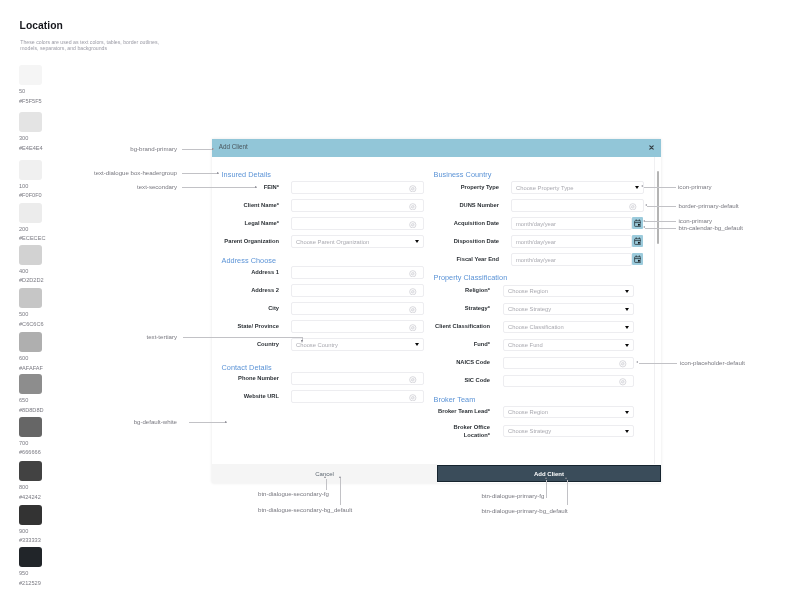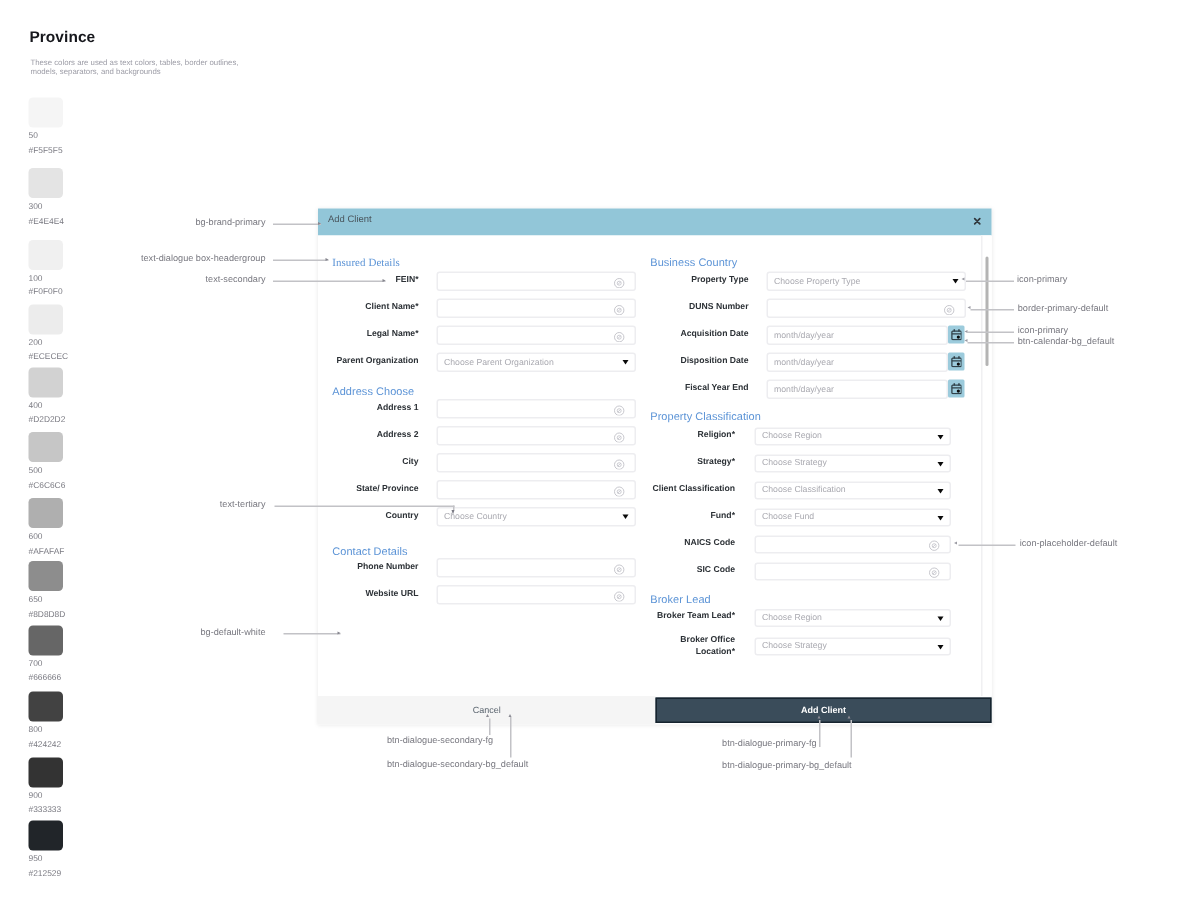--- a/index.html
+++ b/index.html
@@ -41,21 +41,21 @@
   .lead-h{height:0.6px;}
   .lead-v{width:0.6px;}
   .arrow-r{position:absolute;width:0;height:0;border-top:1.6px solid transparent;border-bottom:1.6px solid transparent;border-left:2.7px solid #85858e;}
   .arrow-l{position:absolute;width:0;height:0;border-top:1.6px solid transparent;border-bottom:1.6px solid transparent;border-right:2.7px solid #9a9aa2;}
   .arrow-u{position:absolute;width:0;height:0;border-left:1.6px solid transparent;border-right:1.6px solid transparent;border-bottom:2.7px solid #8b8b94;}
   .arrow-d{position:absolute;width:0;height:0;border-left:1.7px solid transparent;border-right:1.7px solid transparent;border-top:3.1px solid #7a7a84;}
 </style>
 </head>
 <body>
 
-<div class="abs" id="palette-title">Province</div>
+<div class="abs" id="palette-title">Location</div>
 <div class="abs" id="palette-subtitle">These colors are used as text colors, tables, border outlines, models, separators, and backgrounds</div>
 
 <div id="swatch-list">
     <div class="abs swatch-box" style="left: 19px; top: 65px; background: rgb(245, 245, 245);"></div>
     <div class="abs swatch-name" style="left: 19px; top: 88.3px;">50</div>
     <div class="abs swatch-hex" style="left: 19px; top: 97.5px;">#F5F5F5</div>
     <div class="abs swatch-box" style="left: 19px; top: 112px; background: rgb(228, 228, 228);"></div>
     <div class="abs swatch-name" style="left: 19px; top: 135.3px;">300</div>
     <div class="abs swatch-hex" style="left: 19px; top: 144.5px;">#E4E4E4</div>
     <div class="abs swatch-box" style="left: 19px; top: 159.5px; background: rgb(240, 240, 240);"></div>
@@ -92,21 +92,21 @@
 <div id="dialog">
   <div id="dialog-header">
     <div id="dialog-title">Add Client</div>
     <div id="dialog-close">
       <svg width="7" height="7" viewBox="0 0 14 14">
           <path d="M3.6 3.6 L10.4 10.4 M10.4 3.6 L3.6 10.4" stroke="#31383d" stroke-width="2.3" stroke-linecap="round"></path>
         </svg>
     </div>
   </div>
   <div id="dialog-body">
-      <div class="sec-head" style="left: 9.5px; top: 13.3px; font-family: Liberation Serif, serif;">Insured Details</div>
+      <div class="sec-head" style="left: 9.5px; top: 13.3px;">Insured Details</div>
       <div class="fld-label" style="left: -59px; width: 126px; top: 26.6px;">FEIN*</div>
       <div class="fld-box" style="left: 79px; top: 24px; width: 133px;">
         <div class="ph-icon"><svg width="7.6" height="7.6" viewBox="0 0 32 32">
             <circle cx="16" cy="16" r="13.2" fill="none" stroke="#c2c2c9" stroke-width="2.6"></circle>
             <circle cx="16" cy="16" r="5.6" fill="none" stroke="#c2c2c9" stroke-width="2.3"></circle>
             <path d="M20.2 11.8 L11.8 20.2" stroke="#c2c2c9" stroke-width="2.3"></path>
           </svg></div>
       </div>
       <div class="fld-label" style="left: -59px; width: 126px; top: 44.6px;">Client Name*</div>
       <div class="fld-box" style="left: 79px; top: 42px; width: 133px;">
@@ -264,21 +264,21 @@
           </svg></div>
       </div>
       <div class="fld-label" style="left: 152px; width: 126px; top: 220.1px;">SIC Code</div>
       <div class="fld-box" style="left: 291px; top: 217.5px; width: 131px;">
         <div class="ph-icon"><svg width="7.6" height="7.6" viewBox="0 0 32 32">
             <circle cx="16" cy="16" r="13.2" fill="none" stroke="#c2c2c9" stroke-width="2.6"></circle>
             <circle cx="16" cy="16" r="5.6" fill="none" stroke="#c2c2c9" stroke-width="2.3"></circle>
             <path d="M20.2 11.8 L11.8 20.2" stroke="#c2c2c9" stroke-width="2.3"></path>
           </svg></div>
       </div>
-      <div class="sec-head" style="left: 221.5px; top: 238.3px;">Broker Lead</div>
+      <div class="sec-head" style="left: 221.5px; top: 238.3px;">Broker Team</div>
       <div class="fld-label" style="left: 152px; width: 126px; top: 251.1px;">Broker Team Lead*</div>
       <div class="fld-box" style="left: 291px; top: 248.5px; width: 131px;">
         <div class="fld-ph">Choose Region</div>
         <div class="caret"></div>
       </div>
       <div class="fld-label" style="left: 152px; width: 126px; top: 267.4px;">Broker Office
 Location*</div>
       <div class="fld-box" style="left: 291px; top: 267.5px; width: 131px;">
         <div class="fld-ph">Choose Strategy</div>
         <div class="caret"></div>

